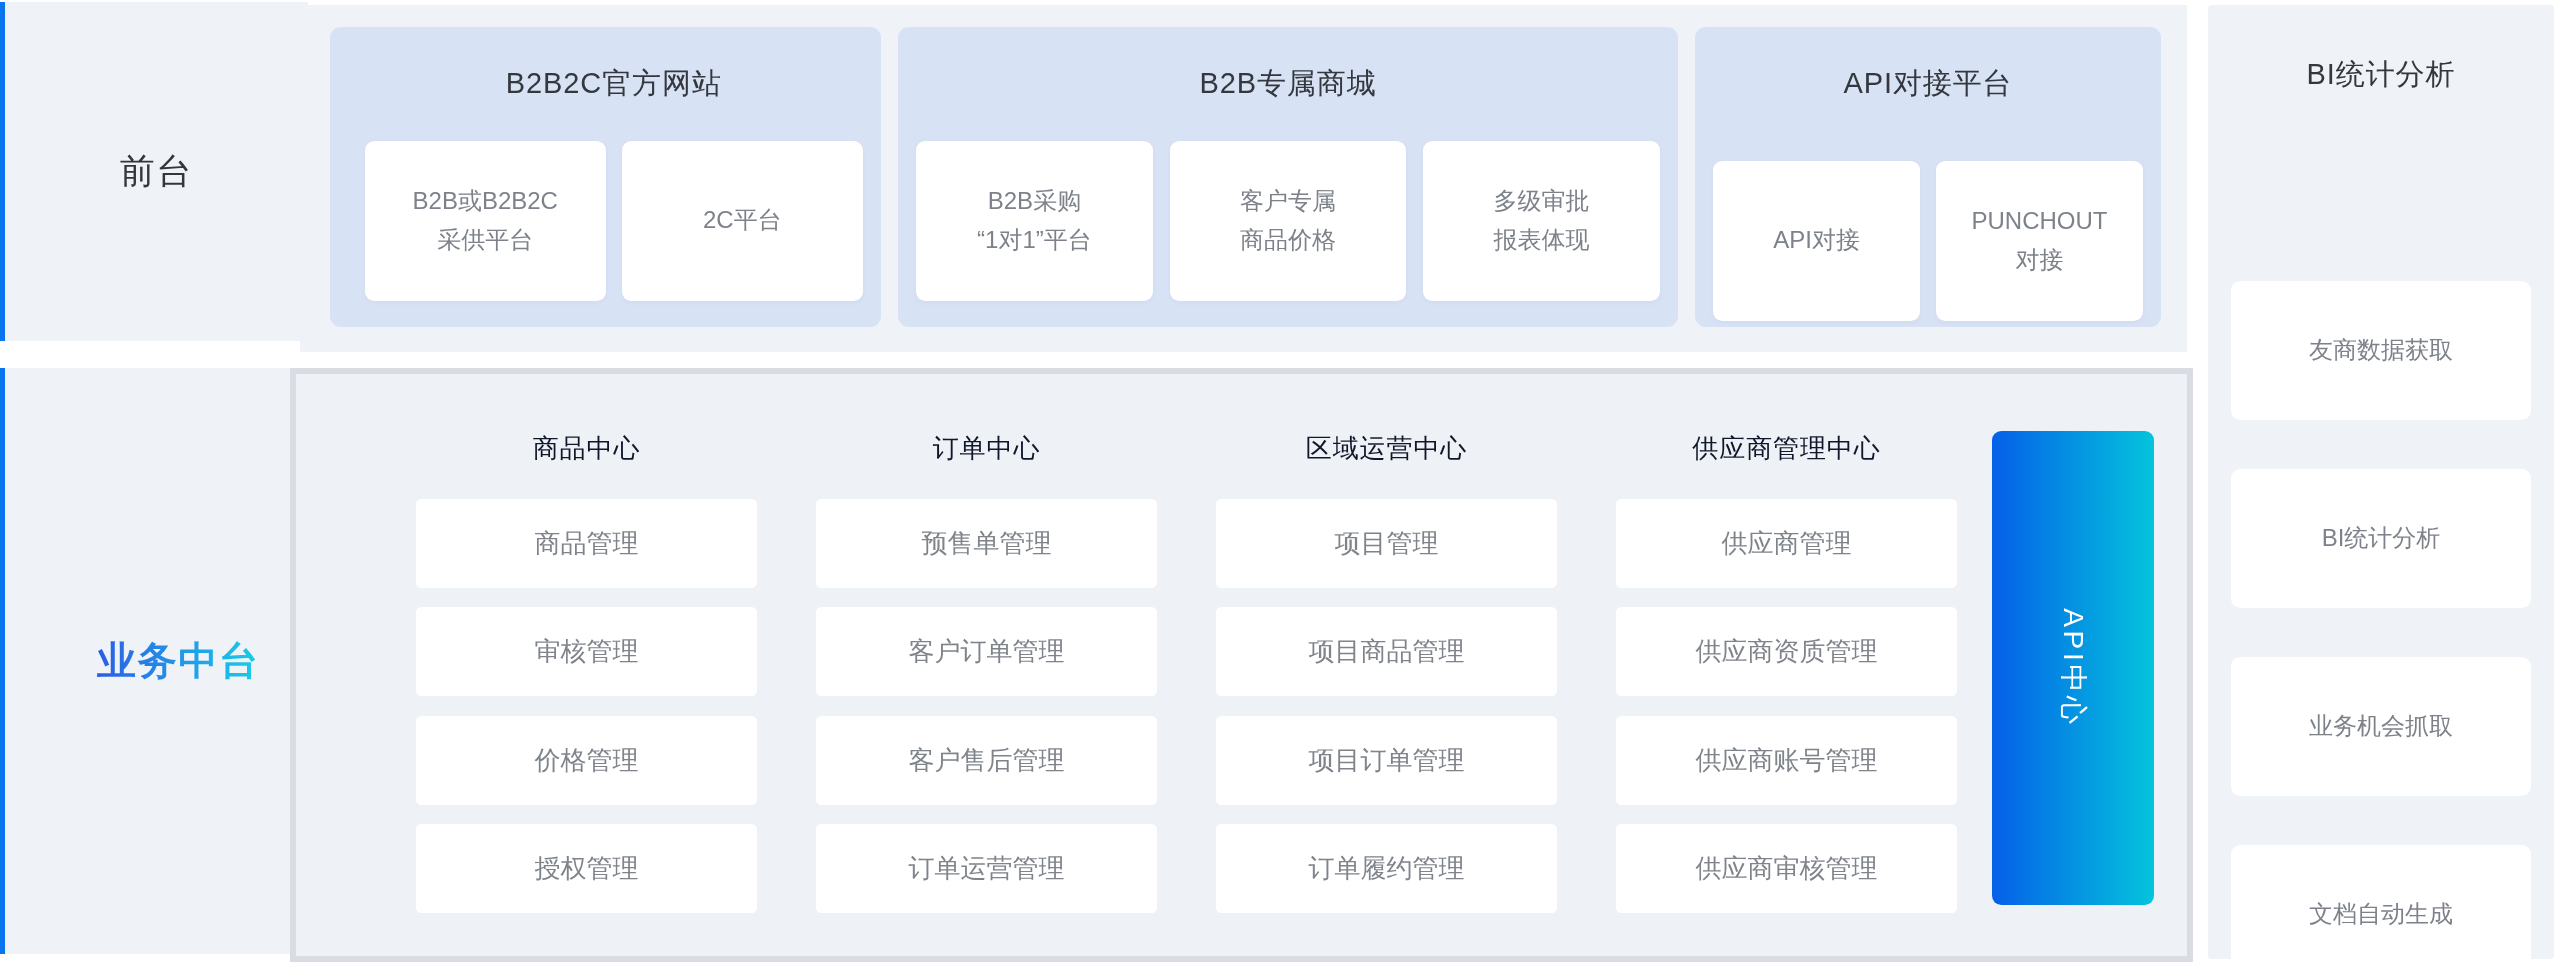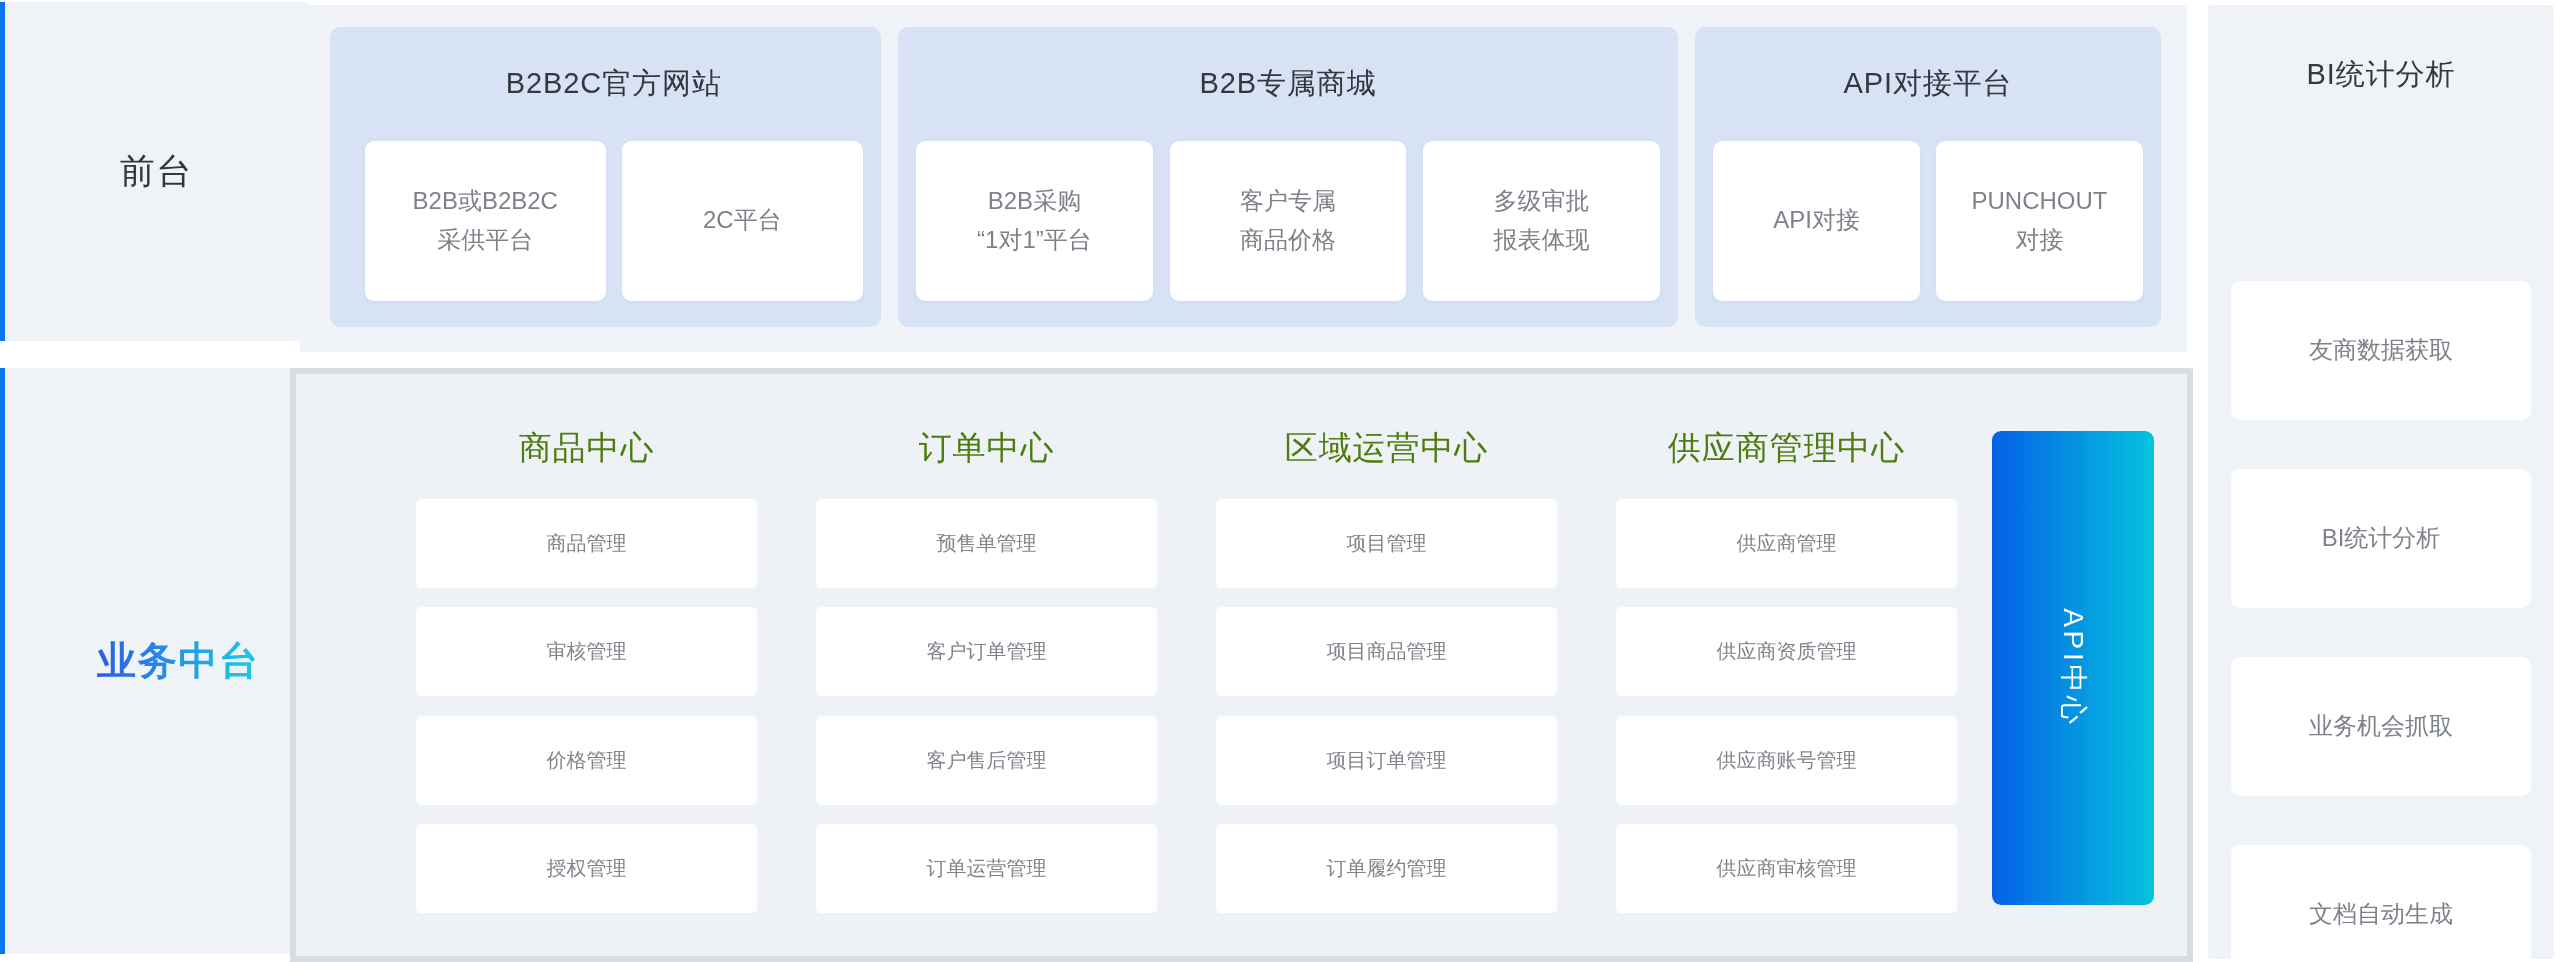--- a/index.html
+++ b/index.html
@@ -26,21 +26,21 @@
     position:absolute;left:300px;top:4.6px;width:1887px;height:347px;
     background:#eff2f7;box-sizing:border-box;
     display:flex;gap:16.6px;padding:22px 26px 25px 30px;
   }
   .group{
     background:#d7e2f5;border-radius:11px;box-sizing:border-box;
     display:flex;flex-direction:column;padding:0 18.4px;
   }
   .group.g1{flex:0 0 551px;padding-left:35px;}
   .group.g2{flex:1 1 auto;}
-  .group.g3{flex:0 0 466px;}
+  .group.g3{flex:0 0 466px;gap:20px;}
   .group-title{
     height:114px;display:flex;align-items:center;justify-content:center;
     font-size:29px;color:#34383e;letter-spacing:0.9px;
   }
   .group-cards{display:flex;gap:16.6px;height:160px;}
   .gcard{
     flex:1;background:#ffffff;border-radius:9.2px;
     display:flex;align-items:center;justify-content:center;text-align:center;
     font-size:24px;color:#7d828a;line-height:1.6;white-space:pre-line;
     box-shadow:0 1.8px 5.5px rgba(40,70,120,0.04);
@@ -50,26 +50,26 @@
     position:absolute;left:290px;top:368px;width:1903px;height:594px;
     box-sizing:border-box;border:6.5px solid #d9dde3;background:#eef1f5;
   }
   .centers{
     position:absolute;left:120px;top:46px;right:230px;
     display:flex;justify-content:space-between;
   }
   .center{width:341px;display:flex;flex-direction:column;}
   .center-title{
     height:57px;display:flex;align-items:center;justify-content:center;
-    font-size:33px;color:#4d7c0f;letter-spacing:0.9px;margin-bottom:22px;
+    font-size:26px;color:#0f172a;letter-spacing:0.9px;margin-bottom:22px;
   }
   .mcard{
     height:89px;margin-bottom:19.4px;background:#ffffff;border-radius:5.5px;
     display:flex;align-items:center;justify-content:center;
-    font-size:20px;color:#7f848b;
+    font-size:26px;color:#7f848b;
   }
   .api-bar{
     position:absolute;top:57px;right:33px;width:162px;height:474px;border-radius:9.2px;
     background:linear-gradient(90deg,#0560e8 0%,#04c4dc 100%);
     display:flex;align-items:center;justify-content:center;
   }
   .api-bar-text{
     transform:rotate(90deg);white-space:nowrap;color:#ffffff;
     font-size:28px;letter-spacing:3.7px;
   }

